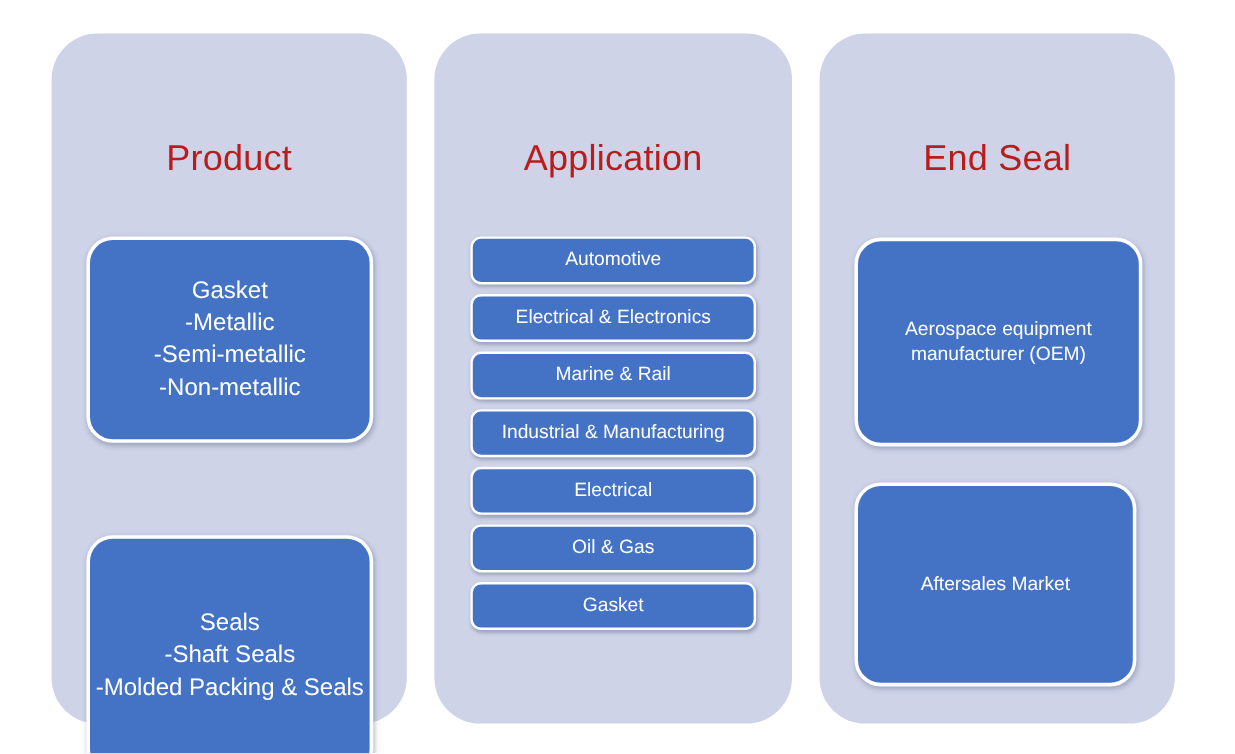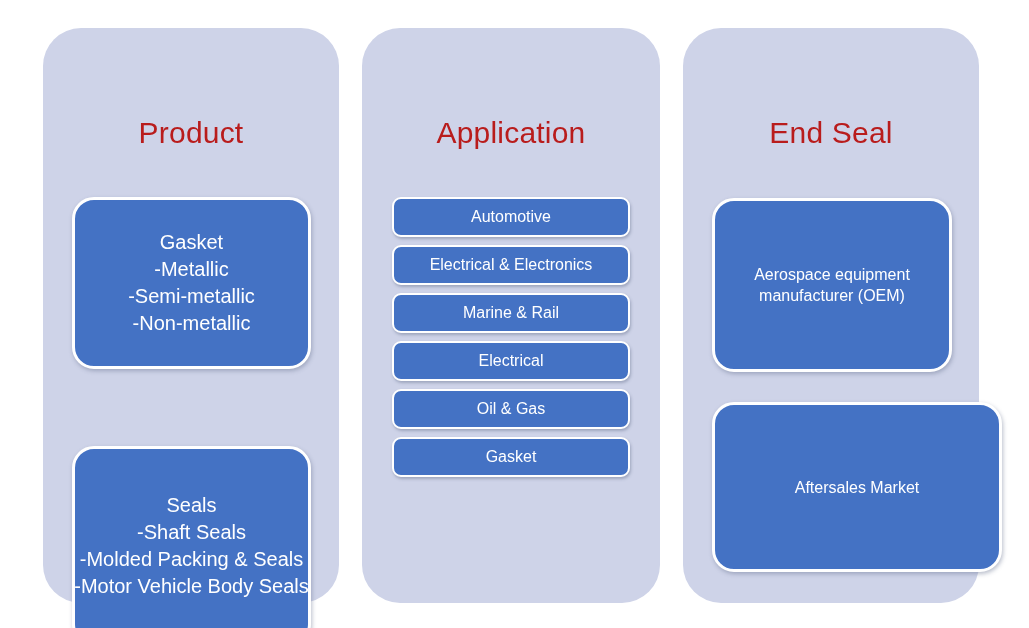--- a/index.html
+++ b/index.html
@@ -94,42 +94,42 @@
       <div class="bline">Gasket</div>
       <div class="bline">-Metallic</div>
       <div class="bline">-Semi-metallic</div>
       <div class="bline">-Non-metallic</div>
     </div>
 
     <div class="bigbox" style="left:29px; top:382px; width:239px; height:200px;margin-top:36px;">
       <div class="bline">Seals</div>
       <div class="bline">-Shaft Seals</div>
       <div class="bline">-Molded Packing &amp; Seals</div>
-      <div class="bline">-Motor Vehicle Body Seals</div>
     </div>
   </div>
 
   <div class="panel" style="left:362px; width:298px;">
     <div class="ptitle">Application</div>
 
     <div class="appitems">
       <div class="appitem">Automotive</div>
       <div class="appitem">Electrical &amp; Electronics</div>
       <div class="appitem">Marine &amp; Rail</div>
+      <div class="appitem">Industrial &amp; Manufacturing</div>
       <div class="appitem">Electrical</div>
       <div class="appitem">Oil &amp; Gas</div>
       <div class="appitem">Gasket</div>
     </div>
   </div>
 
   <div class="panel" style="left:683px; width:296px;">
     <div class="ptitle">End Seal</div>
 
     <div class="bigbox" style="left:29px; top:170px; width:240px; height:174px;">
       <div class="btext">Aerospace equipment manufacturer (OEM)</div>
     </div>
 
-    <div class="bigbox" style="left:29px; top:374px; width:290px; height:170px;">
+    <div class="bigbox" style="left:29px; top:374px; width:235px; height:170px;">
       <div class="btext">Aftersales Market</div>
     </div>
   </div>
 
 </div>
 
 </body></html>

